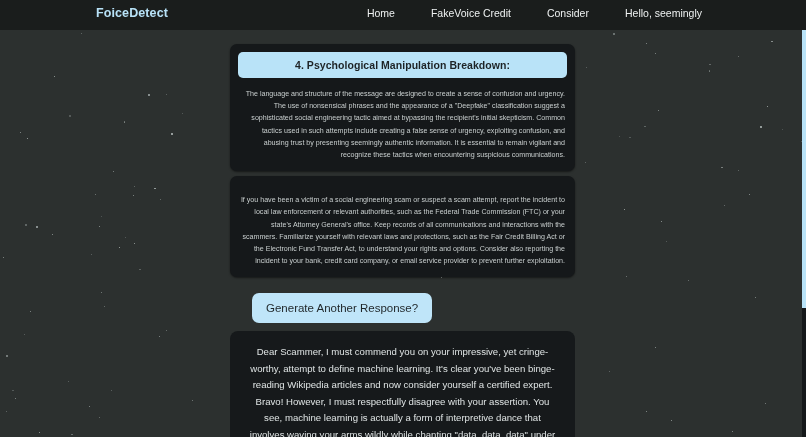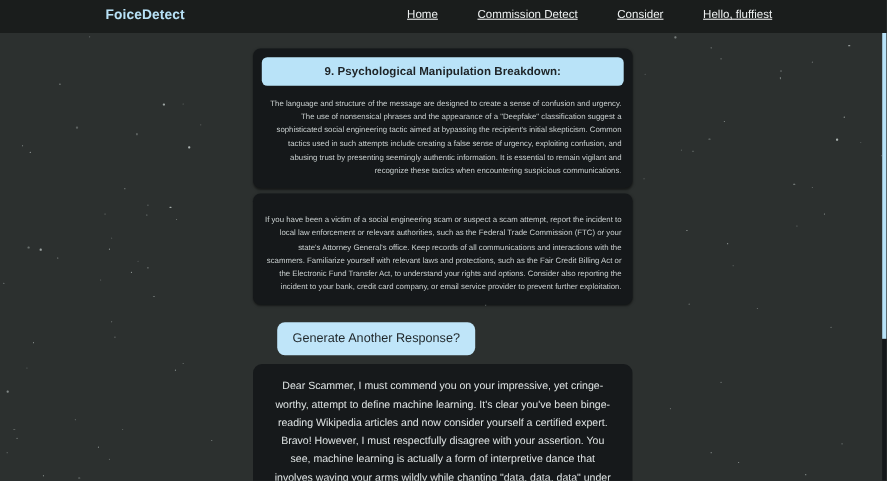--- a/index.html
+++ b/index.html
@@ -47,21 +47,20 @@
     color: #b8e2f7;
     letter-spacing: .1px;
     white-space: nowrap;
   }
   .nav-links {
     margin-left: auto;
     display: flex;
     align-items: center;
     gap: 36px;
     padding-right: 82px;
-    text-decoration: underline;
   }
   .nav-link {
     font-size: 10.5px;
     color: #eef1f1;
     white-space: nowrap;
     text-decoration: none;
     cursor: pointer;
   }
   .nav-greet {
     font-size: 10.5px;
@@ -251,31 +250,31 @@
     <div class="star" style="left: 91.1px; top: 253.8px; width: 1px; height: 1px; opacity: 0.37;"></div>
     <div class="star" style="left: 765.2px; top: 402.6px; width: 1px; height: 1px; opacity: 0.56;"></div>
     <div class="star" style="left: 316.9px; top: 98.9px; width: 1px; height: 1px; opacity: 0.47;"></div>
     <div class="star" style="left: 71.3px; top: 433.8px; width: 1.6px; height: 1.6px; opacity: 0.42;"></div>
   </div>
 
 <div class="navbar">
   <div class="brand">FoiceDetect</div>
   <div class="nav-links">
     <a class="nav-link">Home</a>
-    <a class="nav-link">Commission Detect</a>
+    <a class="nav-link">FakeVoice Credit</a>
     <a class="nav-link">Consider</a>
-    <span class="nav-greet">Hello, fluffiest</span>
+    <span class="nav-greet">Hello, seemingly</span>
   </div>
 </div>
 
 <div class="page">
   <div class="column">
 
     <div class="card">
-      <div class="card-header">9. Psychological Manipulation Breakdown:</div>
+      <div class="card-header">4. Psychological Manipulation Breakdown:</div>
       <div class="card-body">The language and structure of the message are designed to create a sense of confusion and urgency. The use of nonsensical phrases and the appearance of a "Deepfake" classification suggest a sophisticated social engineering tactic aimed at bypassing the recipient's initial skepticism. Common tactics used in such attempts include creating a false sense of urgency, exploiting confusion, and abusing trust by presenting seemingly authentic information. It is essential to remain vigilant and recognize these tactics when encountering suspicious communications.</div>
     </div>
 
     <div class="card">
       <div class="card-body">If you have been a victim of a social engineering scam or suspect a scam attempt, report the incident to local law enforcement or relevant authorities, such as the Federal Trade Commission (FTC) or your state's Attorney General's office. Keep records of all communications and interactions with the scammers. Familiarize yourself with relevant laws and protections, such as the Fair Credit Billing Act or the Electronic Fund Transfer Act, to understand your rights and options. Consider also reporting the incident to your bank, credit card company, or email service provider to prevent further exploitation.</div>
     </div>
 
     <div class="actions">
       <button class="btn">Generate Another Response?</button>
     </div>

